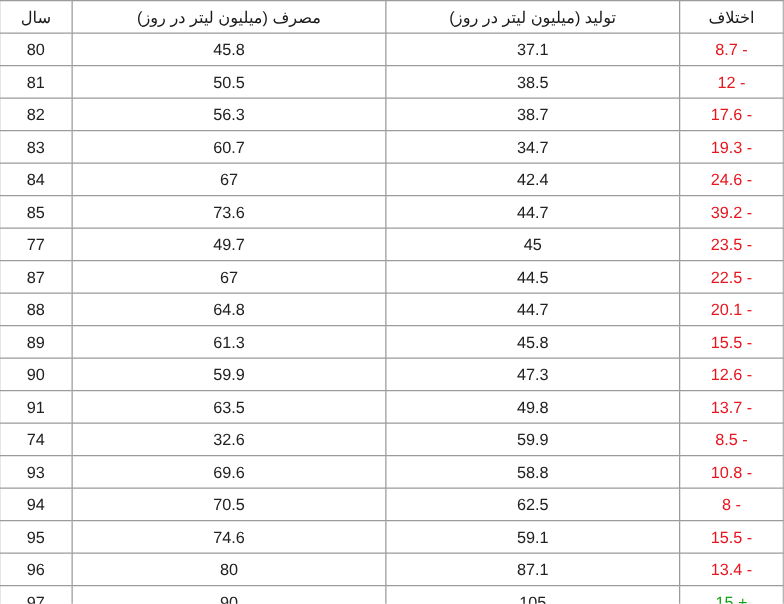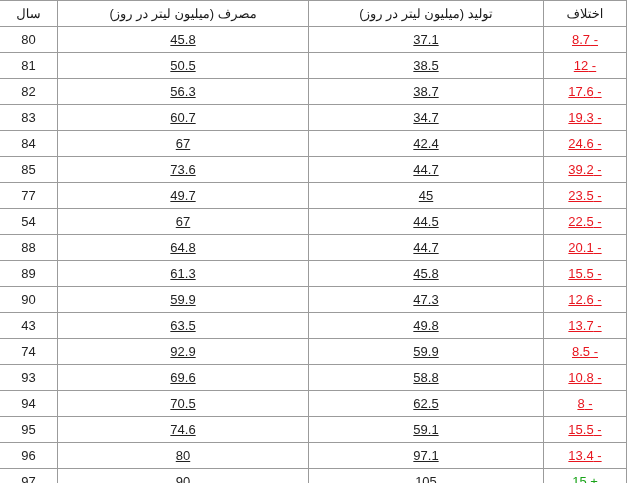--- a/index.html
+++ b/index.html
@@ -52,27 +52,25 @@
     line-height: 28px;
     margin-top: 44px;
   }
   td.cell-year {
     font-size: 13px;
     color: #222222;
   }
   td.cell-value {
     font-size: 13px;
     color: #222222;
-    text-decoration: underline;
   }
   td.cell-diff {
     font-size: 13px;
     font-weight: bold;
     color: #e8161f;
-    text-decoration: underline;
   }
   td.cell-diff.positive {
     color: #18a318;
   }
   
 </style>
 </head>
 <body>
 
 <div id="table-wrap">
@@ -131,21 +129,21 @@
         <tr>
           <td class="cell-diff">- 23.5</td>
           <td class="cell-value">45</td>
           <td class="cell-value">49.7</td>
           <td class="cell-year">77</td>
         </tr>
         <tr>
           <td class="cell-diff">- 22.5</td>
           <td class="cell-value">44.5</td>
           <td class="cell-value">67</td>
-          <td class="cell-year">54</td>
+          <td class="cell-year">87</td>
         </tr>
         <tr>
           <td class="cell-diff">- 20.1</td>
           <td class="cell-value">44.7</td>
           <td class="cell-value">64.8</td>
           <td class="cell-year">88</td>
         </tr>
         <tr>
           <td class="cell-diff">- 15.5</td>
           <td class="cell-value">45.8</td>
@@ -155,26 +153,26 @@
         <tr>
           <td class="cell-diff">- 12.6</td>
           <td class="cell-value">47.3</td>
           <td class="cell-value">59.9</td>
           <td class="cell-year">90</td>
         </tr>
         <tr>
           <td class="cell-diff">- 13.7</td>
           <td class="cell-value">49.8</td>
           <td class="cell-value">63.5</td>
-          <td class="cell-year">43</td>
+          <td class="cell-year">91</td>
         </tr>
         <tr>
           <td class="cell-diff">- 8.5</td>
           <td class="cell-value">59.9</td>
-          <td class="cell-value">92.9</td>
+          <td class="cell-value">32.6</td>
           <td class="cell-year">74</td>
         </tr>
         <tr>
           <td class="cell-diff">- 10.8</td>
           <td class="cell-value">58.8</td>
           <td class="cell-value">69.6</td>
           <td class="cell-year">93</td>
         </tr>
         <tr>
           <td class="cell-diff">- 8</td>
@@ -183,21 +181,21 @@
           <td class="cell-year">94</td>
         </tr>
         <tr>
           <td class="cell-diff">- 15.5</td>
           <td class="cell-value">59.1</td>
           <td class="cell-value">74.6</td>
           <td class="cell-year">95</td>
         </tr>
         <tr>
           <td class="cell-diff">- 13.4</td>
-          <td class="cell-value">97.1</td>
+          <td class="cell-value">87.1</td>
           <td class="cell-value">80</td>
           <td class="cell-year">96</td>
         </tr>
         <tr>
           <td class="cell-diff positive">+ 15</td>
           <td class="cell-value">105</td>
           <td class="cell-value">90</td>
           <td class="cell-year">97</td>
         </tr>
       </tbody>

